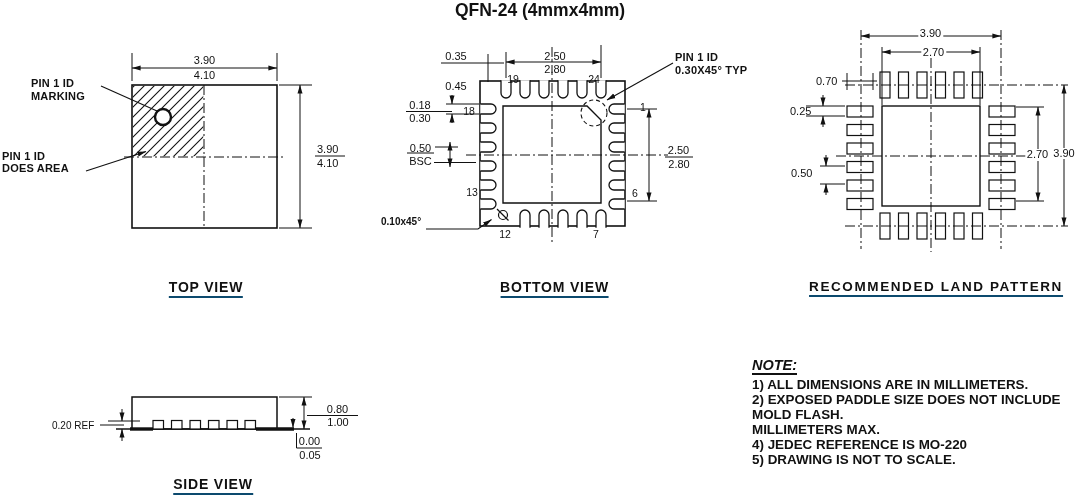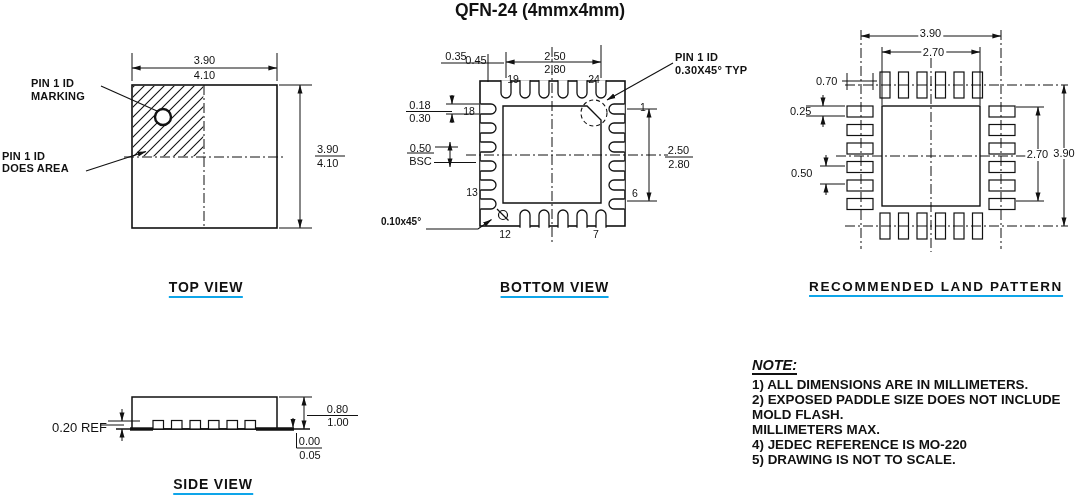--- a/index.html
+++ b/index.html
@@ -2,25 +2,25 @@
 <html><head>
 <meta charset="utf-8">
 <style>
   html,body{margin:0;padding:0;background:#fff;}
   .sheet{position:relative;width:1077px;height:498px;background:#ffffff;overflow:hidden;
          font-family:"Liberation Sans", sans-serif;color:#111;}
   .sheet svg{position:absolute;left:0;top:0;}
   .lbl{position:absolute;white-space:nowrap;color:#111;line-height:1.05;}
   .c{transform:translateX(-50%);}
   .dim{font-size:11px;}
-  .dim10{font-size:13px;}
+  .dim10{font-size:10px;}
   .pin{font-size:10.5px;}
   .b11{font-size:11px;font-weight:bold;letter-spacing:.2px;}
   .b10{font-size:10px;font-weight:bold;}
-  .vtitle{font-size:14px;font-weight:bold;letter-spacing:.8px;border-bottom:2px solid #0ea5e9;padding-bottom:1px;}
+  .vtitle{font-size:14px;font-weight:bold;letter-spacing:.8px;border-bottom:2px solid #0c4a6e;padding-bottom:1px;}
   .ls2{letter-spacing:1.6px;font-size:13.5px;}
   .bg{background:#fff;padding:0 2px;}
   .pagetitle{font-size:17.5px;font-weight:bold;}
   .noteshead{font-size:14.5px;font-weight:bold;border-bottom:2.5px solid #111;font-style:italic;}
   .notesline{font-size:13.4px;font-weight:bold;line-height:15.1px;white-space:nowrap;}
 </style>
 </head>
 <body>
 
 <div class="sheet">
@@ -198,21 +198,21 @@
 <div class="lbl b11" style="left:31px;top:90.5px;">MARKING</div>
 <div class="lbl b11" style="left:2px;top:150.5px;">PIN 1 ID</div>
 <div class="lbl b11" style="left:2px;top:163px;">DOES AREA</div>
 <div class="lbl c dim" style="left:204.5px;top:55px;">3.90</div>
 <div class="lbl c dim" style="left:204.5px;top:69.5px;">4.10</div>
 <div class="lbl dim" style="left:317px;top:143.5px;">3.90</div>
 <div class="lbl dim" style="left:317px;top:158px;">4.10</div>
 <div class="lbl c vtitle" style="left:206px;top:280px;">TOP VIEW</div>
 
 <div class="lbl c dim" style="left:456px;top:51px;text-align:center;">0.35</div>
-<div class="lbl c dim" style="left:456px;top:55px;margin-left:20px;">0.45</div>
+<div class="lbl c dim" style="left:456px;top:81px;">0.45</div>
 <div class="lbl c dim" style="left:555px;top:50.5px;">2.50</div>
 <div class="lbl c dim" style="left:555px;top:63.5px;">2.80</div>
 <div class="lbl c pin" style="left:513px;top:73.5px;">19</div>
 <div class="lbl c pin" style="left:594px;top:73.5px;">24</div>
 <div class="lbl b11" style="left:675px;top:51.5px;">PIN 1 ID</div>
 <div class="lbl b11" style="left:675px;top:65px;">0.30X45° TYP</div>
 <div class="lbl c dim" style="left:420px;top:99.5px;">0.18</div>
 <div class="lbl c dim" style="left:420px;top:113px;">0.30</div>
 <div class="lbl c pin" style="left:469px;top:105.5px;">18</div>
 <div class="lbl c pin" style="left:643px;top:101.5px;">1</div>

